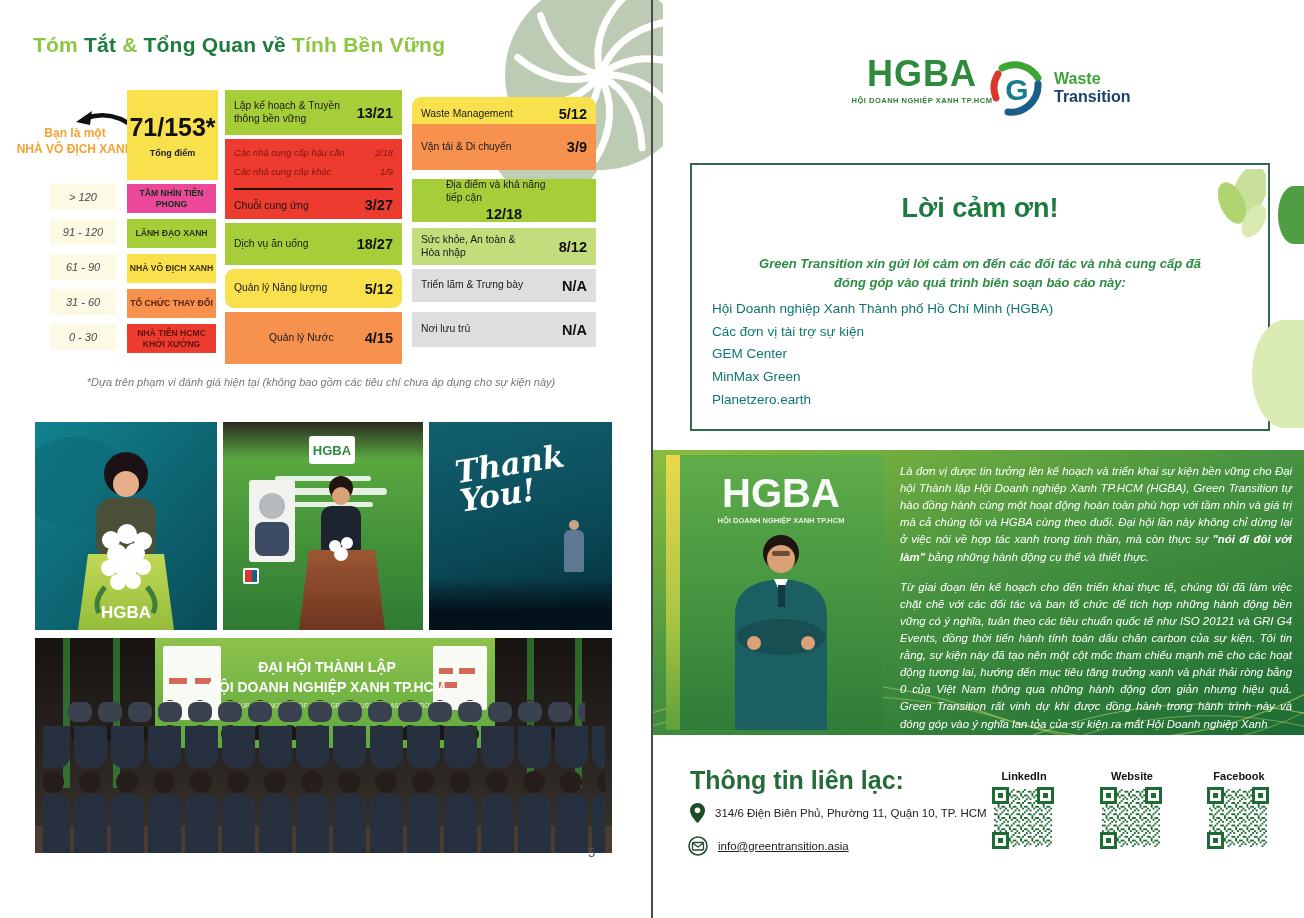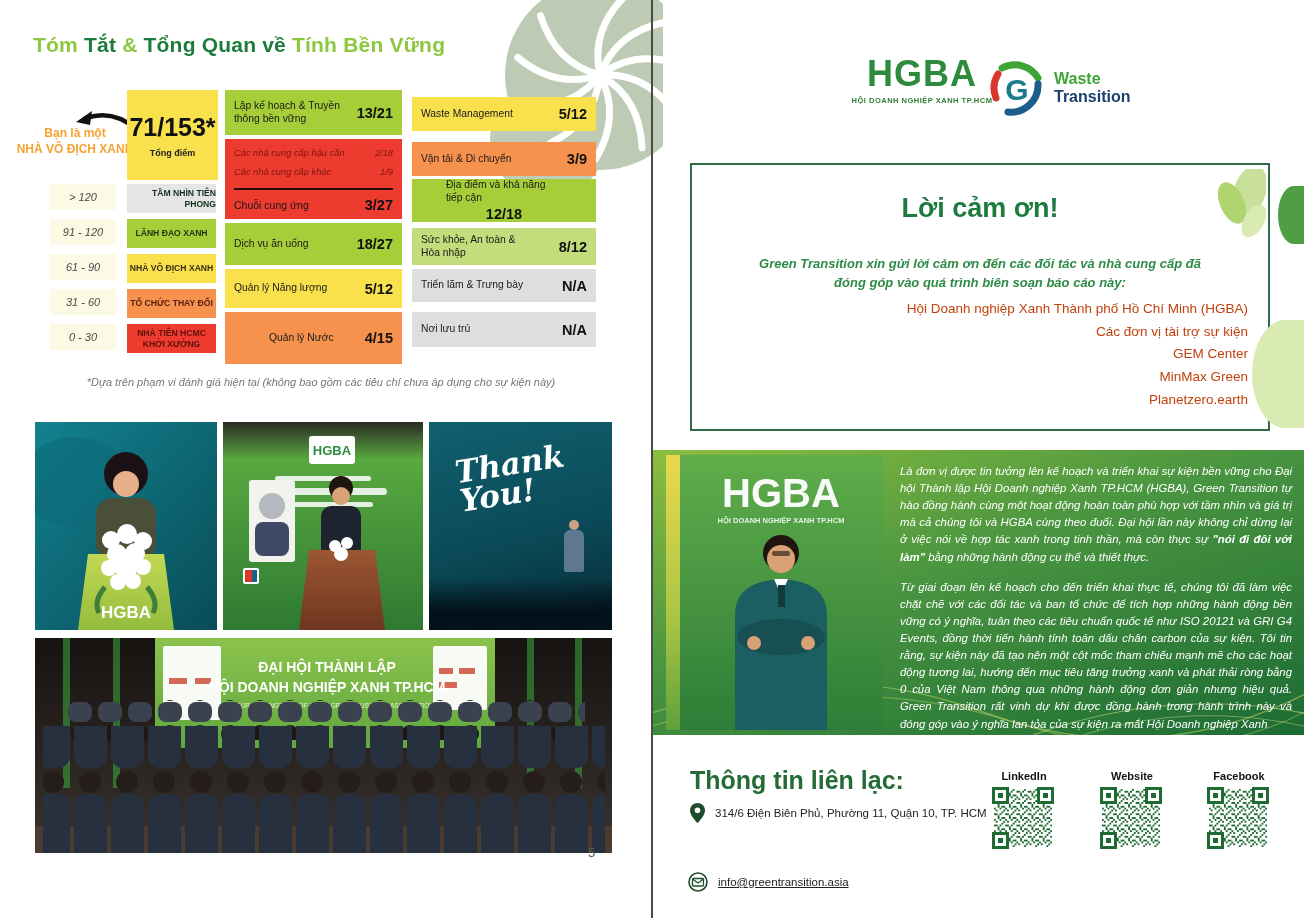--- a/index.html
+++ b/index.html
@@ -15,46 +15,46 @@
   .badge{left:14px;top:126px;width:122px;text-align:center;color:#F5A233;font-weight:bold;font-size:12px;line-height:1.3;}
   .arrow-svg{left:68px;top:103px;}
 
   .total-box{left:127px;top:90px;width:91px;height:90px;background:#F9E14E;display:flex;flex-direction:column;align-items:center;justify-content:center;}
   .total-score{font-size:25px;font-weight:bold;color:#111;}
   .total-label{font-size:9px;font-weight:bold;color:#222;margin-top:6px;}
 
   .range-cell{left:50px;width:66px;height:26px;background:#FCF9E4;display:flex;align-items:center;justify-content:center;font-size:11px;font-style:italic;color:#4a4a4a;}
   .tier-cell{left:127px;width:89px;height:29px;display:flex;align-items:center;justify-content:center;text-align:center;font-size:8.6px;font-weight:bold;line-height:1.2;}
   .r0{top:184px;} .r1{top:219px;} .r2{top:254px;} .r3{top:289px;} .r4{top:324px;}
-  .tier0{background:#e5e5e5;color:#10301c;text-align:right;}
+  .tier0{background:#ec4899;color:#10301c;}
   .tier1{background:#A6CE39;color:#273313;}
   .tier2{background:#F9E14E;color:#3b2f10;}
   .tier3{background:#F6914E;color:#5A2014;}
   .tier4{background:#EE3B30;color:#5e120c;}
 
   .cat{display:flex;align-items:center;justify-content:space-between;padding:0 9px;box-sizing:border-box;}
   .cat .lbl{font-size:10.3px;color:#1a1a1a;line-height:1.25;max-width:70%;}
   .cat .sc{font-size:14.5px;font-weight:bold;color:#111;}
   .col-mid{left:225px;width:177px;}
   .col-right{left:412px;width:184px;}
   .bg-green{background:#A6CE39;} .bg-lightgreen{background:#C3DC7C;}
-  .bg-yellow{background:#F9E14E;} .bg-orange{background:#F6914E;} .bg-gray{background:#DEDEDE;}
+  .bg-yellow{background:#F9E14E;border-radius:9px;} .bg-orange{background:#F6914E;} .bg-gray{background:#DEDEDE;}
 
   .c-planning{top:90px;height:45px;}
   .c-supply{left:225px;width:177px;top:139px;height:80px;background:#EE3B30;box-sizing:border-box;padding:7px 9px 6px 9px;display:flex;flex-direction:column;justify-content:space-between;}
   .sub-row{display:flex;justify-content:space-between;font-size:9.3px;font-style:italic;color:#7E150D;line-height:1.55;}
   .supply-div{border-top:2px solid #2b0d08;margin:3px 0 2px 0;}
   .supply-main{display:flex;justify-content:space-between;align-items:center;}
   .supply-main .lbl{font-size:10.5px;color:#161616;}
   .supply-main .sc{font-size:14.5px;font-weight:bold;color:#111;}
   .c-catering{top:223px;height:42px;}
   .c-energy{top:269px;height:39px;}
   .c-water{top:312px;height:52px;padding-left:44px;}
   .c-waste{top:97px;height:34px;}
-  .c-transport{top:142px;height:34px;gap:30px;}
+  .c-transport{top:124px;height:46px;gap:30px;}
   .c-venue{top:179px;height:43px;flex-direction:column;}
   .c-health{top:228px;height:37px;}
   .c-exhibit{top:269px;height:33px;}
   .c-lodging{top:312px;height:35px;}
 
   .footnote{left:30px;top:376px;width:582px;text-align:center;font-size:11px;font-style:italic;color:#777;}
 
   .photo{overflow:hidden;}
   .photo1{left:35px;top:422px;width:182px;height:208px;}
   .photo2{left:223px;top:422px;width:200px;height:208px;}
@@ -78,37 +78,37 @@
   .hgba-logo{left:836px;top:56px;width:172px;text-align:center;}
   .hgba-logo .name{font-size:36px;font-weight:bold;color:#2E8B3D;letter-spacing:1px;line-height:1;}
   .hgba-logo .sub{font-size:7.5px;font-weight:bold;color:#2e7d32;letter-spacing:.5px;margin-top:4px;}
   .gt-logo-icon{left:988px;top:60px;}
   .gt-logo-text{left:1054px;top:70px;font-size:16px;font-weight:bold;line-height:1.15;}
   .gt-green{color:#3DA435;} .gt-navy{color:#1B3F6E;}
 
   .thanks-box{left:690px;top:163px;width:580px;height:268px;border:2px solid #2E6B46;background:#fff;box-sizing:border-box;}
   .thanks-title{position:absolute;left:0;top:28px;width:100%;text-align:center;font-size:27px;font-weight:bold;color:#1E7B3F;}
   .thanks-intro{position:absolute;left:60px;top:90px;width:456px;text-align:center;font-size:13px;font-weight:bold;font-style:italic;color:#2E8B46;line-height:1.45;}
-  .thanks-items{position:absolute;left:20px;top:133px;width:536px;text-align:right;font-size:13.5px;color:#c2410c;line-height:1.68;}
+  .thanks-items{position:absolute;left:20px;top:133px;width:536px;text-align:left;font-size:13.5px;color:#0f766e;line-height:1.68;}
   .leaf-deco-tr{position:absolute;right:2px;top:4px;}
   .leaf-edge-1{left:1278px;top:186px;width:26px;height:58px;background:#4F9E43;border-radius:60% 0 0 60%/50% 0 0 50%;}
   .leaf-edge-2{left:1252px;top:320px;width:52px;height:108px;background:#D9EBB3;border-radius:70% 0 0 70%/55% 0 0 55%;}
 
   .green-section{left:653px;top:450px;width:651px;height:285px;background:linear-gradient(160deg,#8BBE3F 0%,#479340 45%,#1C6B33 100%);}
   .gold-stripe{position:absolute;left:13px;top:5px;width:14px;height:275px;background:linear-gradient(to bottom,#EBD84F,#A9C544 60%,#5FA03C);}
   .portrait{position:absolute;left:27px;top:5px;width:203px;height:275px;}
   .gs-text{position:absolute;left:247px;top:13px;width:392px;color:#fff;font-size:11.4px;font-style:italic;line-height:1.5;text-align:justify;}
   .gs-text p{margin:0 0 13px 0;}
   .gs-bold{font-weight:bold;}
   .gs-swirls{position:absolute;left:0;bottom:0;}
 
   .contact-title{left:690px;top:766px;font-size:25px;font-weight:bold;color:#256B38;}
   .contact-row{display:flex;align-items:center;gap:10px;}
   .addr-row{left:690px;top:803px;}
-  .email-row{left:688px;top:872px;text-align:right;}
+  .email-row{left:688px;top:836px;text-align:right;}
   .contact-text{font-size:11.5px;color:#222;}
   .email-text{font-size:11.5px;color:#222;text-decoration:underline;}
   .qr-group{width:64px;text-align:center;}
   .qr-label{font-size:11px;font-weight:bold;color:#111;margin-bottom:5px;}
   .qr1{left:992px;top:770px;} .qr2{left:1100px;top:770px;} .qr3{left:1207px;top:770px;}
   .qr-box{width:62px;height:62px;display:block;}
 </style>
 </head>
 <body>
 

